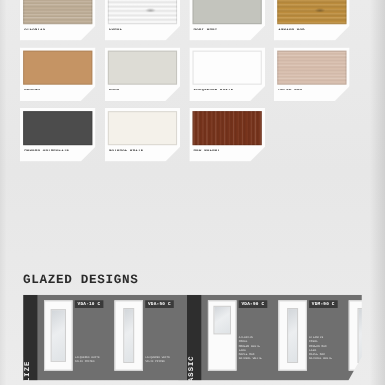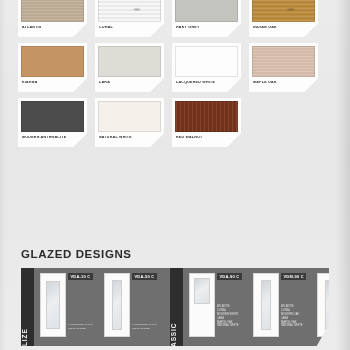--- a/index.html
+++ b/index.html
@@ -15,20 +15,21 @@
     background: #e9e9e9;
     position: relative;
   }
 
   
   .page {
     position: absolute;
     inset: 0;
     background:
       linear-gradient(to bottom, #ebebeb 0%, #e7e7e7 45%, #ececec 100%);
+    font-family: Liberation Mono, monospace;
   }
   .page-right-edge {
     position: absolute;
     top: 0; right: 0; bottom: 0;
     width: 14px;
     background: linear-gradient(to right, rgba(0,0,0,0.00), rgba(0,0,0,0.10));
     pointer-events: none;
   }
   .page-left-edge {
     position: absolute;

